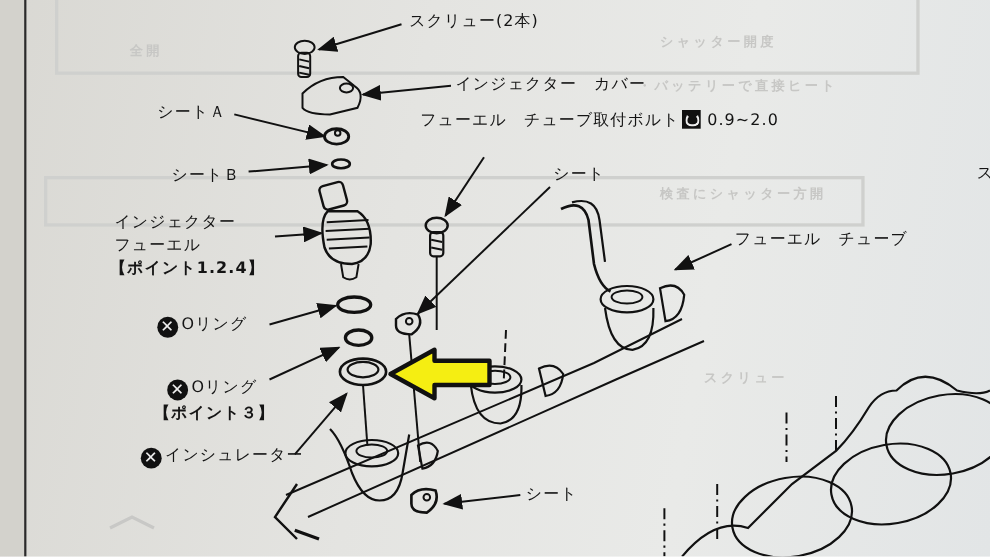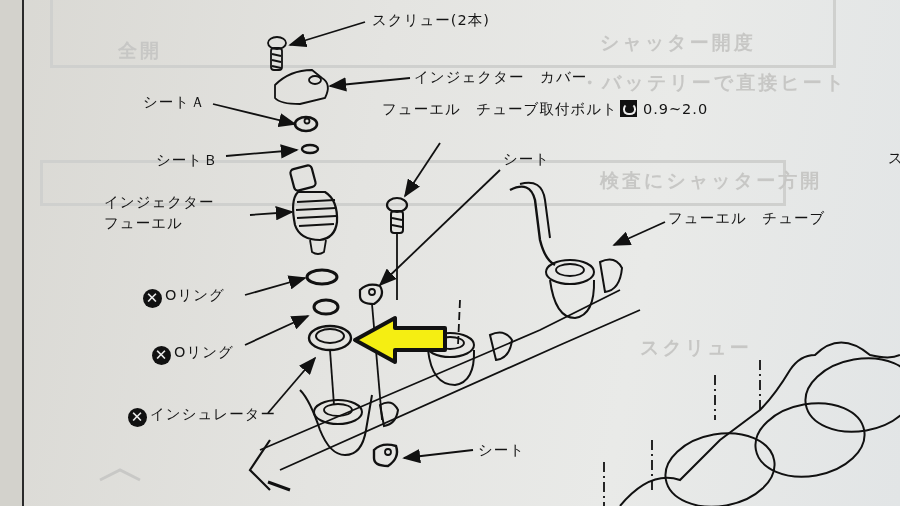--- a/index.html
+++ b/index.html
@@ -3,21 +3,21 @@
 <meta charset="utf-8">
 <style>
   html, body { margin:0; padding:0; }
   body {
     width:900px; height:506px; overflow:hidden; position:relative;
     background: linear-gradient(100deg, #d9d8d3 0%, #e4e4e1 40%, #e9eae8 70%, #e2e5e6 100%);
     font-family: "DejaVu Sans", sans-serif;
     color:#141414;
   }
   .page-edge { position:absolute; left:0; top:0; width:22px; height:506px; background:#d3d2cc; border-right:2px solid #2a2a2a; }
-  .ghost { position:absolute; color:#c7c7c5; font-size:19px; font-weight:bold; letter-spacing:3px; white-space:nowrap; }
+  .ghost { position:absolute; color:#c7c7c5; font-size:12px; font-weight:bold; letter-spacing:3px; white-space:nowrap; }
   .ghost-box { position:absolute; border:3px solid #cfd0ce; }
   .label { position:absolute; font-size:14.5px; white-space:nowrap; letter-spacing:1px; line-height:16px; }
   .xmark { display:inline-block; width:19px; height:19px; border-radius:50%; background:#111; color:#eee; font-size:15px; line-height:19px; text-align:center; font-weight:bold; vertical-align:-3px; margin-right:3px; }
   .wrench { display:inline-block; width:17px; height:17px; background:#111; vertical-align:-3px; margin:0 6px 0 2px; position:relative; }
   .wrench::after { content:""; position:absolute; left:3px; top:3px; width:9px; height:8px; border:2px solid #eee; border-radius:50% 50% 45% 45%; border-top-color:transparent; }
   svg { position:absolute; left:0; top:0; }
 </style>
 </head>
 <body>
 
@@ -137,24 +137,26 @@
 <div class="label" style="left:414px;top:69px;">インジェクター　カバー</div>
 <div class="label" style="left:143px;top:94px;">シートＡ</div>
 <div class="label" style="left:382px;top:100px;">
   <span>フューエル　チューブ取付ボルト</span><span class="wrench"></span><span>0.9~2.0</span>
 </div>
 <div class="label" style="left:156px;top:152px;">シートＢ</div>
 <div class="label" style="left:503px;top:151px;">シート</div>
 <div class="label" style="left:100px;top:192px;line-height:21px;">
   <div style="padding-left:4px;">インジェクター</div>
   <div style="padding-left:4px;">フューエル</div>
+  <div style="font-weight:bold;">【ポイント1.2.4】</div>
 </div>
 <div class="label" style="left:668px;top:210px;">フューエル　チューブ</div>
 <div class="label" style="left:143px;top:287px;">
   <span class="xmark">✕</span><span>Oリング</span>
 </div>
 <div class="label" style="left:152px;top:340px;line-height:24px;">
   <div><span class="xmark">✕</span><span>Oリング</span></div>
+  <div style="font-weight:bold;margin-left:-12px;">【ポイント３】</div>
 </div>
 <div class="label" style="left:108px;top:406px;padding-left:20px;">
   <span class="xmark">✕</span><span>インシュレーター</span>
 </div>
 <div class="label" style="left:478px;top:442px;">シート</div>
 
 </body></html>

